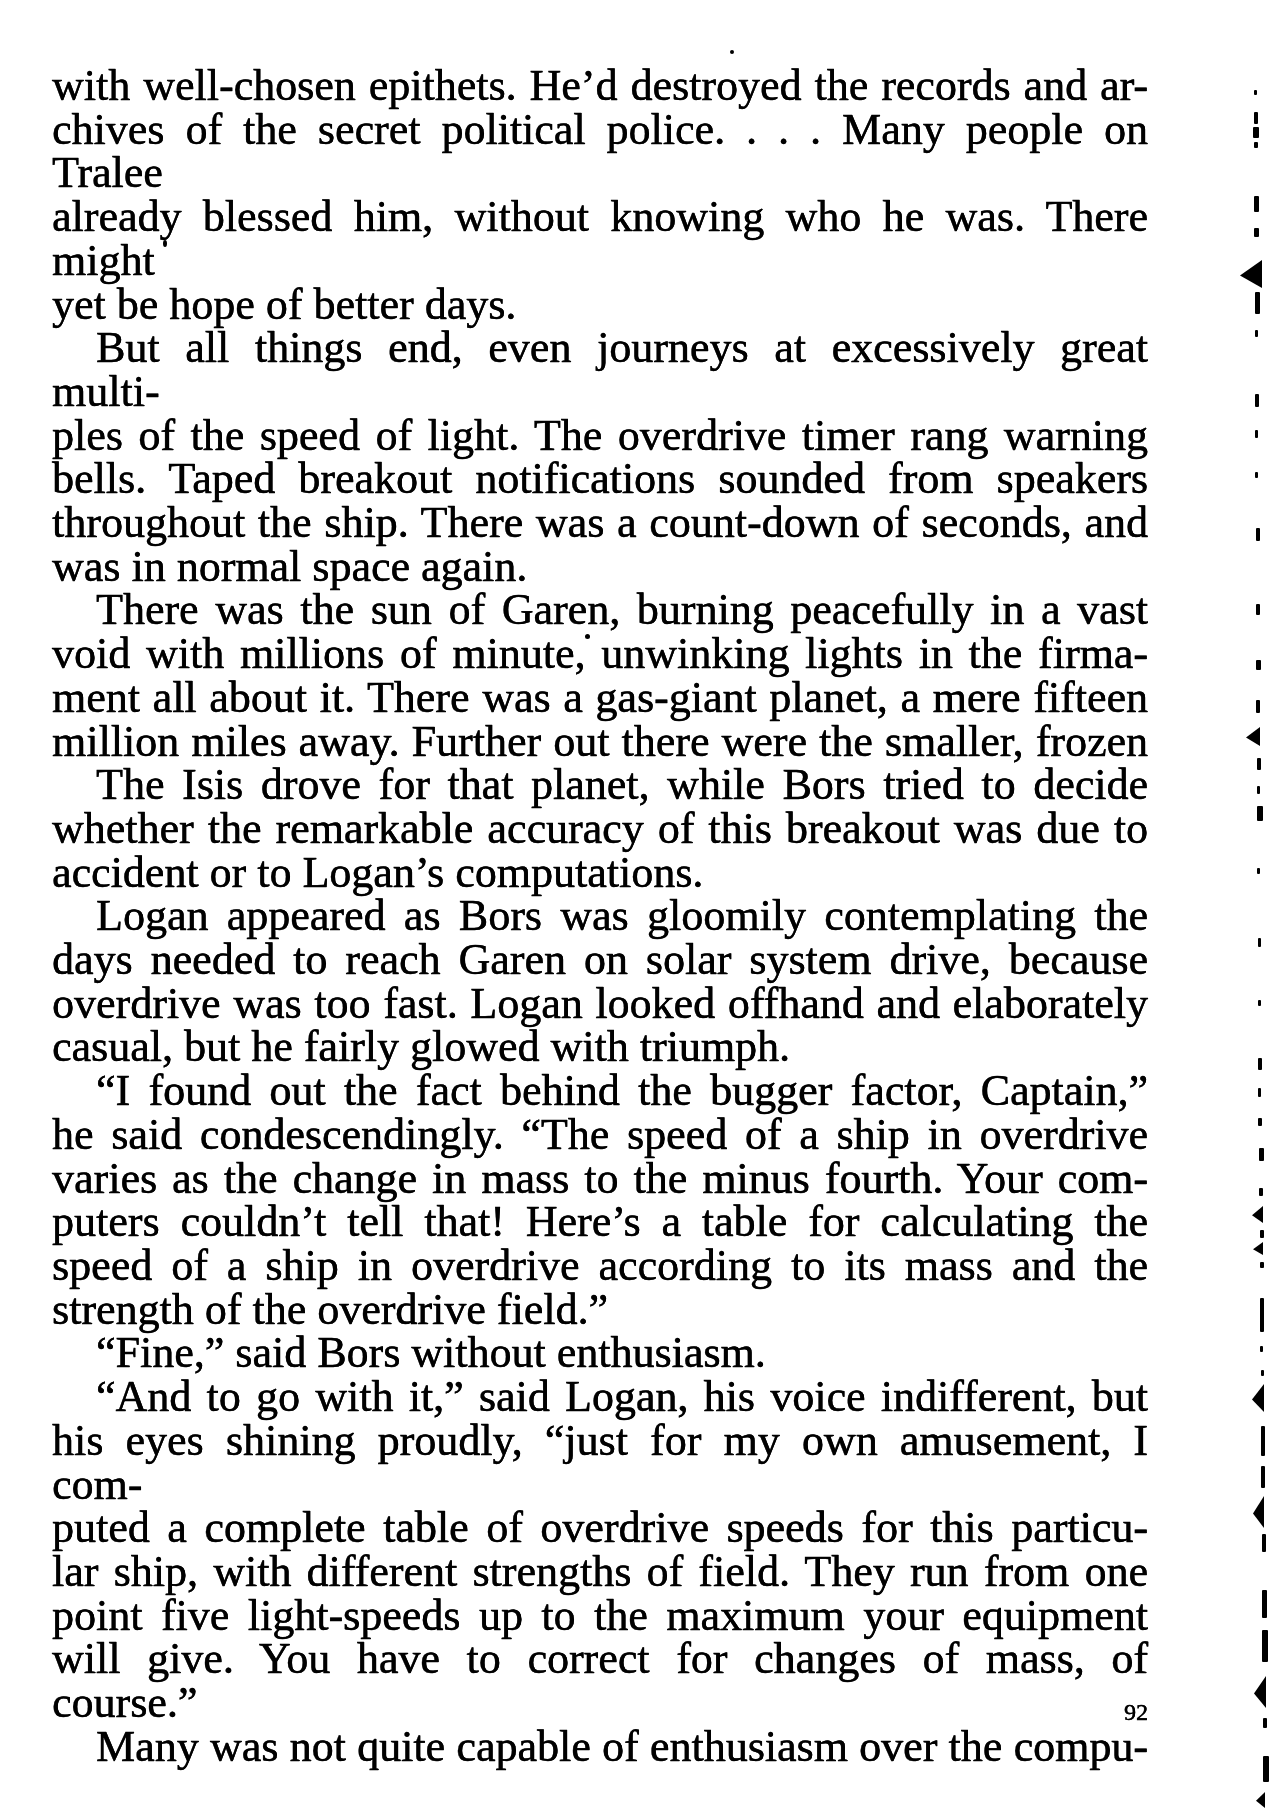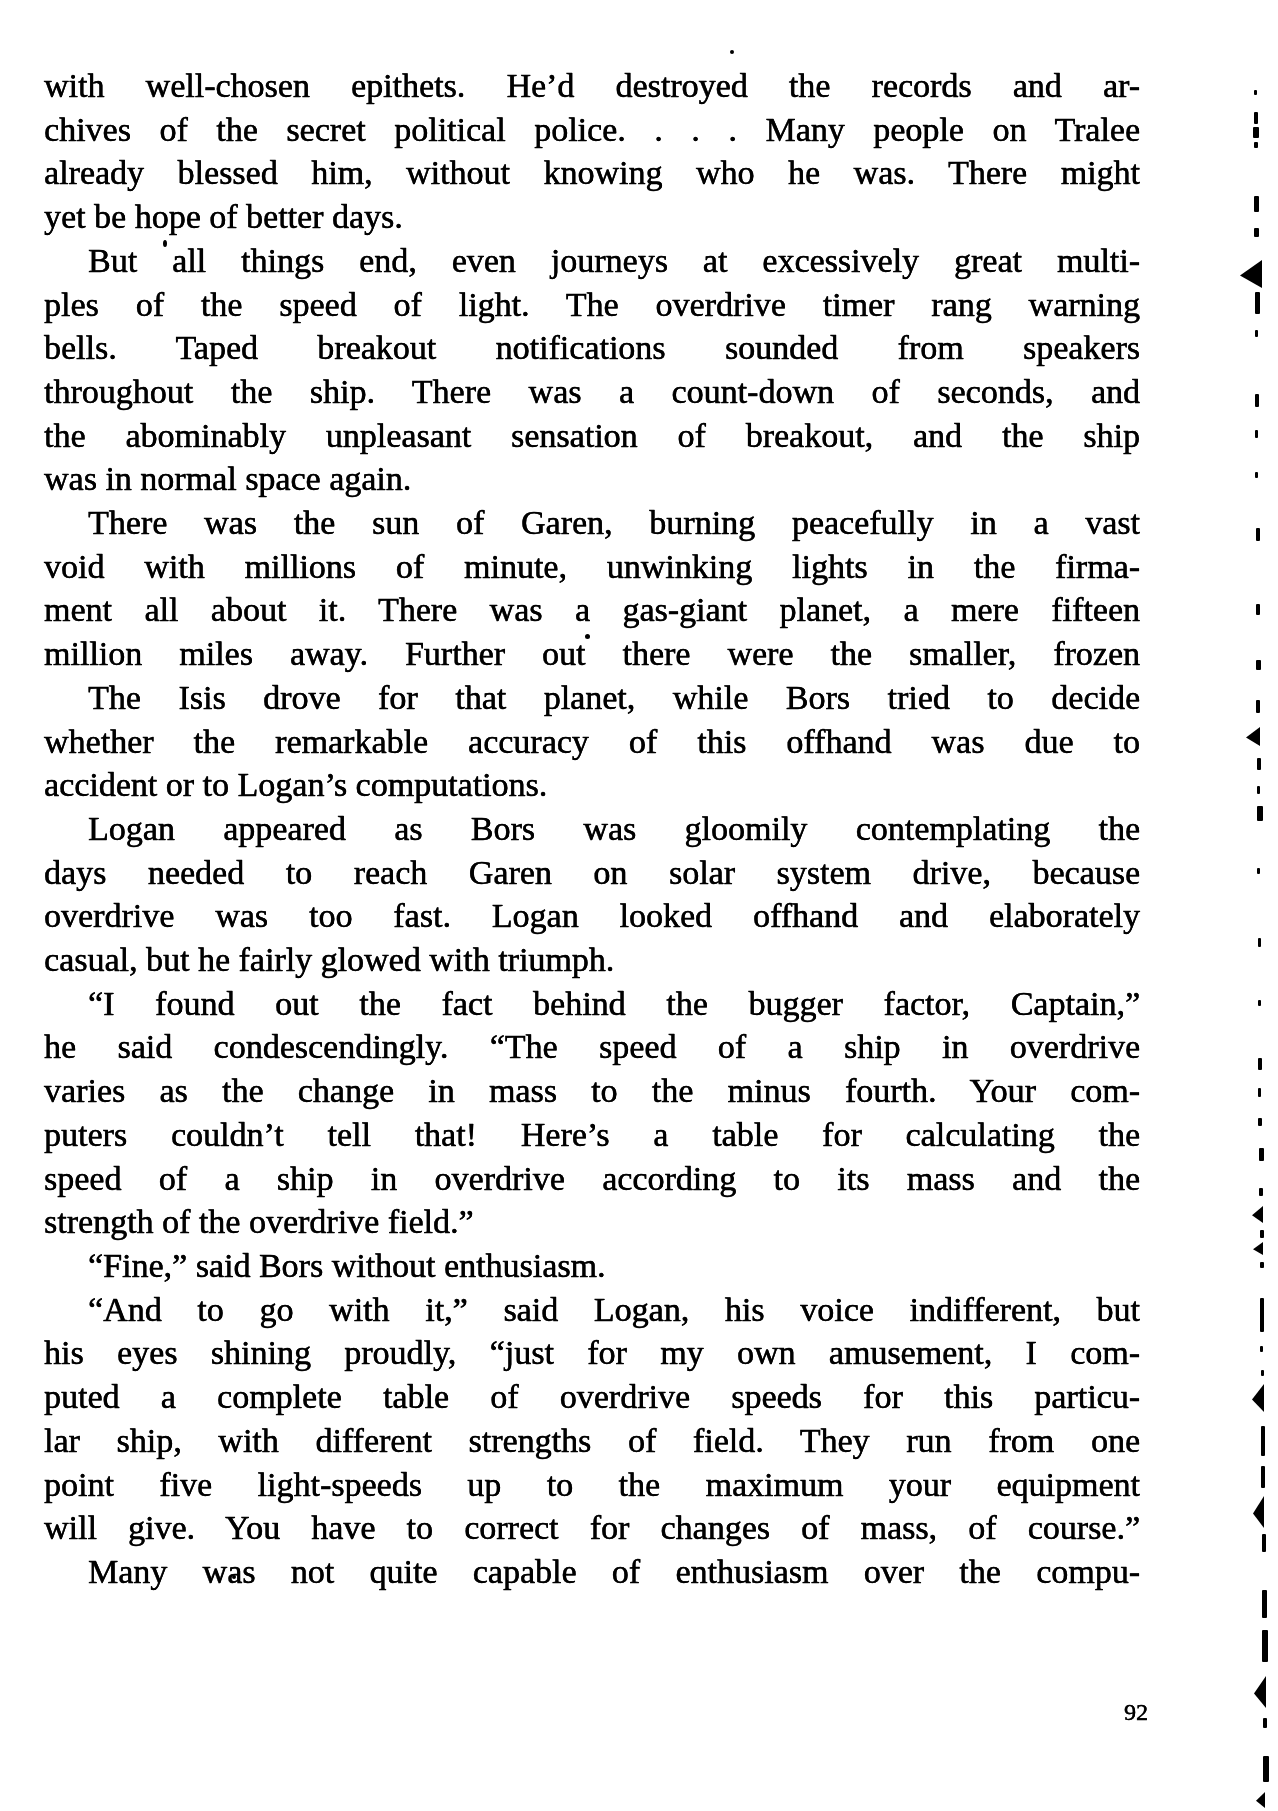--- a/index.html
+++ b/index.html
@@ -4,22 +4,22 @@
 <style>
   html,body{margin:0;padding:0;background:#ffffff;}
   .page{
     position:relative;
     width:1278px;height:1811px;
     background:#ffffff;color:#000000;
     font-family:"Liberation Serif","DejaVu Serif",serif;
     overflow:hidden;
   }
   .text-block{
-    position:absolute;left:44px;top:64px;width:1096px;
-    font-size:34px;line-height:43.7px;
+    position:absolute;left:52px;top:64px;width:1096px;
+    font-size:44px;line-height:43.7px;
     -webkit-text-stroke:0.35px #000;
     text-shadow:0.3px 0 0 #000;
   }
   .line{
     text-align:justify;
     text-align-last:justify;
   }
   .line.short{text-align-last:left;}
   .line.indent{text-indent:44px;}
   .ital{}
@@ -40,28 +40,27 @@
 <div class="page">
   <div class="text-block">
       <div class="line">with well-chosen epithets. He’d destroyed the records and ar-</div>
       <div class="line">chives of the secret political police. . . . Many people on Tralee</div>
       <div class="line">already blessed him, without knowing who he was. There might</div>
       <div class="line short">yet be hope of better days.</div>
       <div class="line indent">But all things end, even journeys at excessively great multi-</div>
       <div class="line">ples of the speed of light. The overdrive timer rang warning</div>
       <div class="line">bells. Taped breakout notifications sounded from speakers</div>
       <div class="line">throughout the ship. There was a count-down of seconds, and</div>
-      <div class="line">the abominably unpleasant sensation of breakout, and the ship</div>
       <div class="line short">was in normal space again.</div>
       <div class="line indent">There was the sun of Garen, burning peacefully in a vast</div>
       <div class="line">void with millions of minute, unwinking lights in the firma-</div>
       <div class="line">ment all about it. There was a gas-giant planet, a mere fifteen</div>
       <div class="line">million miles away. Further out there were the smaller, frozen</div>
       <div class="line indent"><span>The </span><span class="ital">Isis</span><span> drove for that planet, while Bors tried to decide</span></div>
-      <div class="line">whether the remarkable accuracy of this offhand was due to</div>
+      <div class="line">whether the remarkable accuracy of this breakout was due to</div>
       <div class="line short">accident or to Logan’s computations.</div>
       <div class="line indent">Logan appeared as Bors was gloomily contemplating the</div>
       <div class="line">days needed to reach Garen on solar system drive, because</div>
       <div class="line">overdrive was too fast. Logan looked offhand and elaborately</div>
       <div class="line short">casual, but he fairly glowed with triumph.</div>
       <div class="line indent">“I found out the fact behind the bugger factor, Captain,”</div>
       <div class="line">he said condescendingly. “The speed of a ship in overdrive</div>
       <div class="line">varies as the change in mass to the minus fourth. Your com-</div>
       <div class="line">puters couldn’t tell that! Here’s a table for calculating the</div>
       <div class="line">speed of a ship in overdrive according to its mass and the</div>

